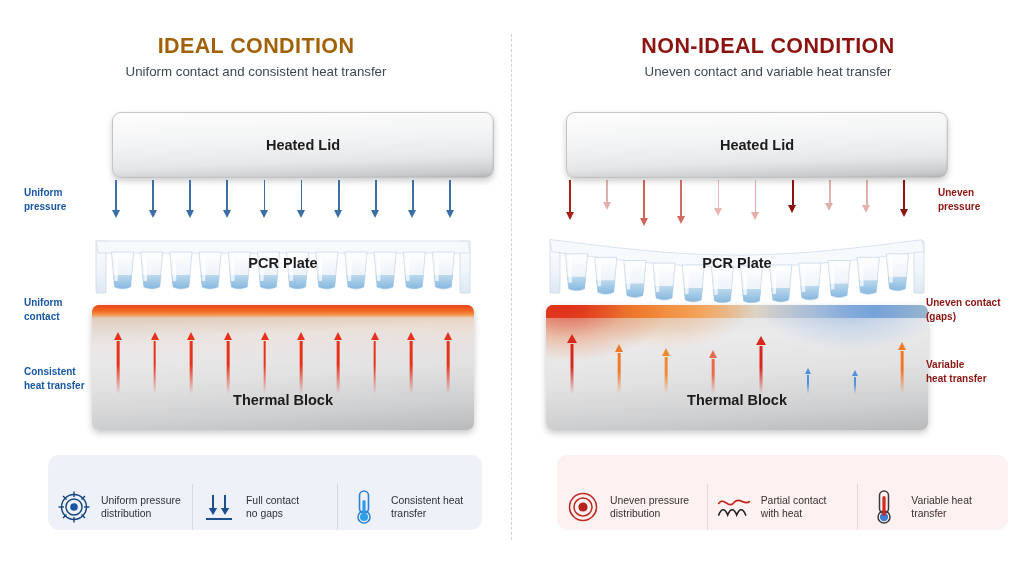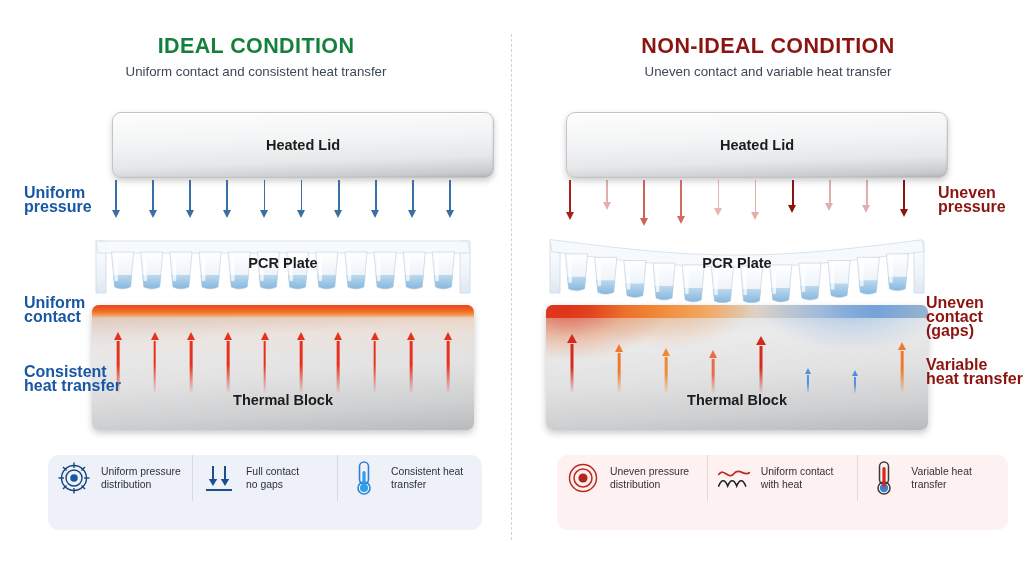--- a/index.html
+++ b/index.html
@@ -19,21 +19,21 @@
 
   
   .panel{position:absolute;top:0;width:512px;height:576px;}
   .panel.left{left:0;}
   .panel.right{left:512px;}
 
   .title{
     position:absolute;top:34px;left:0;width:512px;text-align:center;
     font-size:21.5px;font-weight:bold;letter-spacing:.4px;
   }
-  .left .title{color:#15803d;}
+  .left .title{color:#a16207;}
   .right .title{color:#8c1410;}
   .subtitle{
     position:absolute;top:64px;left:0;width:512px;text-align:center;
     font-size:13.3px;color:#3d4852;
   }
 
   
   .lid{
     position:absolute;top:112px;height:66px;border-radius:9px;
     background:linear-gradient(178deg,#fdfdfd 0%,#f3f4f5 42%,#e6e7e9 72%,#c9cacc 93%,#b4b5b7 100%);
@@ -86,28 +86,28 @@
     font-size:14.5px;font-weight:bold;color:#1c1c1c;
   }
   .tarrow{position:absolute;bottom:0;}
   .tarrow .tshaft{position:absolute;left:50%;transform:translateX(-50%);bottom:0;}
   .tarrow .thead{
     position:absolute;left:50%;transform:translateX(-50%);top:0;
     width:0;height:0;
   }
 
   
-  .sidelabel{position:absolute;font-size:16px;font-weight:bold;line-height:14px;}
+  .sidelabel{position:absolute;font-size:10px;font-weight:bold;line-height:14px;}
   .left .sidelabel{color:#1857a4;left:24px;}
   .right .sidelabel{color:#8c1410;left:414px;}
 
   
   .legend{
     position:absolute;height:75px;border-radius:11px;
-    display:flex;align-items:flex-start;box-sizing:border-box;
+    display:flex;align-items:flex-end;box-sizing:border-box;
   }
   .left  .legend{left:48px;top:455px;width:434px;background:#eef2f8;}
   .right .legend{left:30px;top:455px;width:451px;background:#fdf1f1;margin-left:15px;}
   .legitem{
     flex:1;display:flex;align-items:center;gap:9px;padding:0 8px;
     box-sizing:border-box;height:46px;
   }
   .legitem + .legitem{border-left:1px solid rgba(120,130,150,.22);}
   .right .legitem + .legitem{border-left:1px solid rgba(170,120,120,.22);}
   .legicon{width:36px;height:40px;flex:0 0 36px;display:flex;align-items:center;justify-content:center;}
@@ -533,21 +533,21 @@
         </span>
       </div>
       <div class="legitem">
         <span class="legicon">
           <svg width="40" height="30" viewBox="0 0 40 30">
             <path d="M3 11 C9 3, 14 18, 20 10 C26 3, 32 14, 37 9" fill="none" stroke="#c0281f" stroke-width="1.9" stroke-linecap="round"></path>
             <path d="M3 24 C6 16, 10 16, 13 24 C16 16, 20 16, 23 24 C26 16, 30 16, 33 24" fill="none" stroke="#1d1d1d" stroke-width="1.7" stroke-linecap="round"></path>
           </svg>
         </span>
         <span class="legtext">
-          <div>Uniform contact</div>
+          <div>Partial contact</div>
           <div>with heat</div>
         </span>
       </div>
       <div class="legitem">
         <span class="legicon">
           <svg width="34" height="38" viewBox="0 0 34 38">
             <rect x="12.5" y="3" width="9" height="22" rx="4.5" fill="none" stroke="#3a3a3a" stroke-width="1.5"></rect>
             <circle cx="17" cy="29" r="6" fill="none" stroke="#3a3a3a" stroke-width="1.5"></circle>
             <circle cx="17" cy="29" r="4.2" fill="#3f7fd0"></circle>
             <rect x="15.4" y="8" width="3.2" height="20" rx="1.6" fill="#d6281c"></rect>

